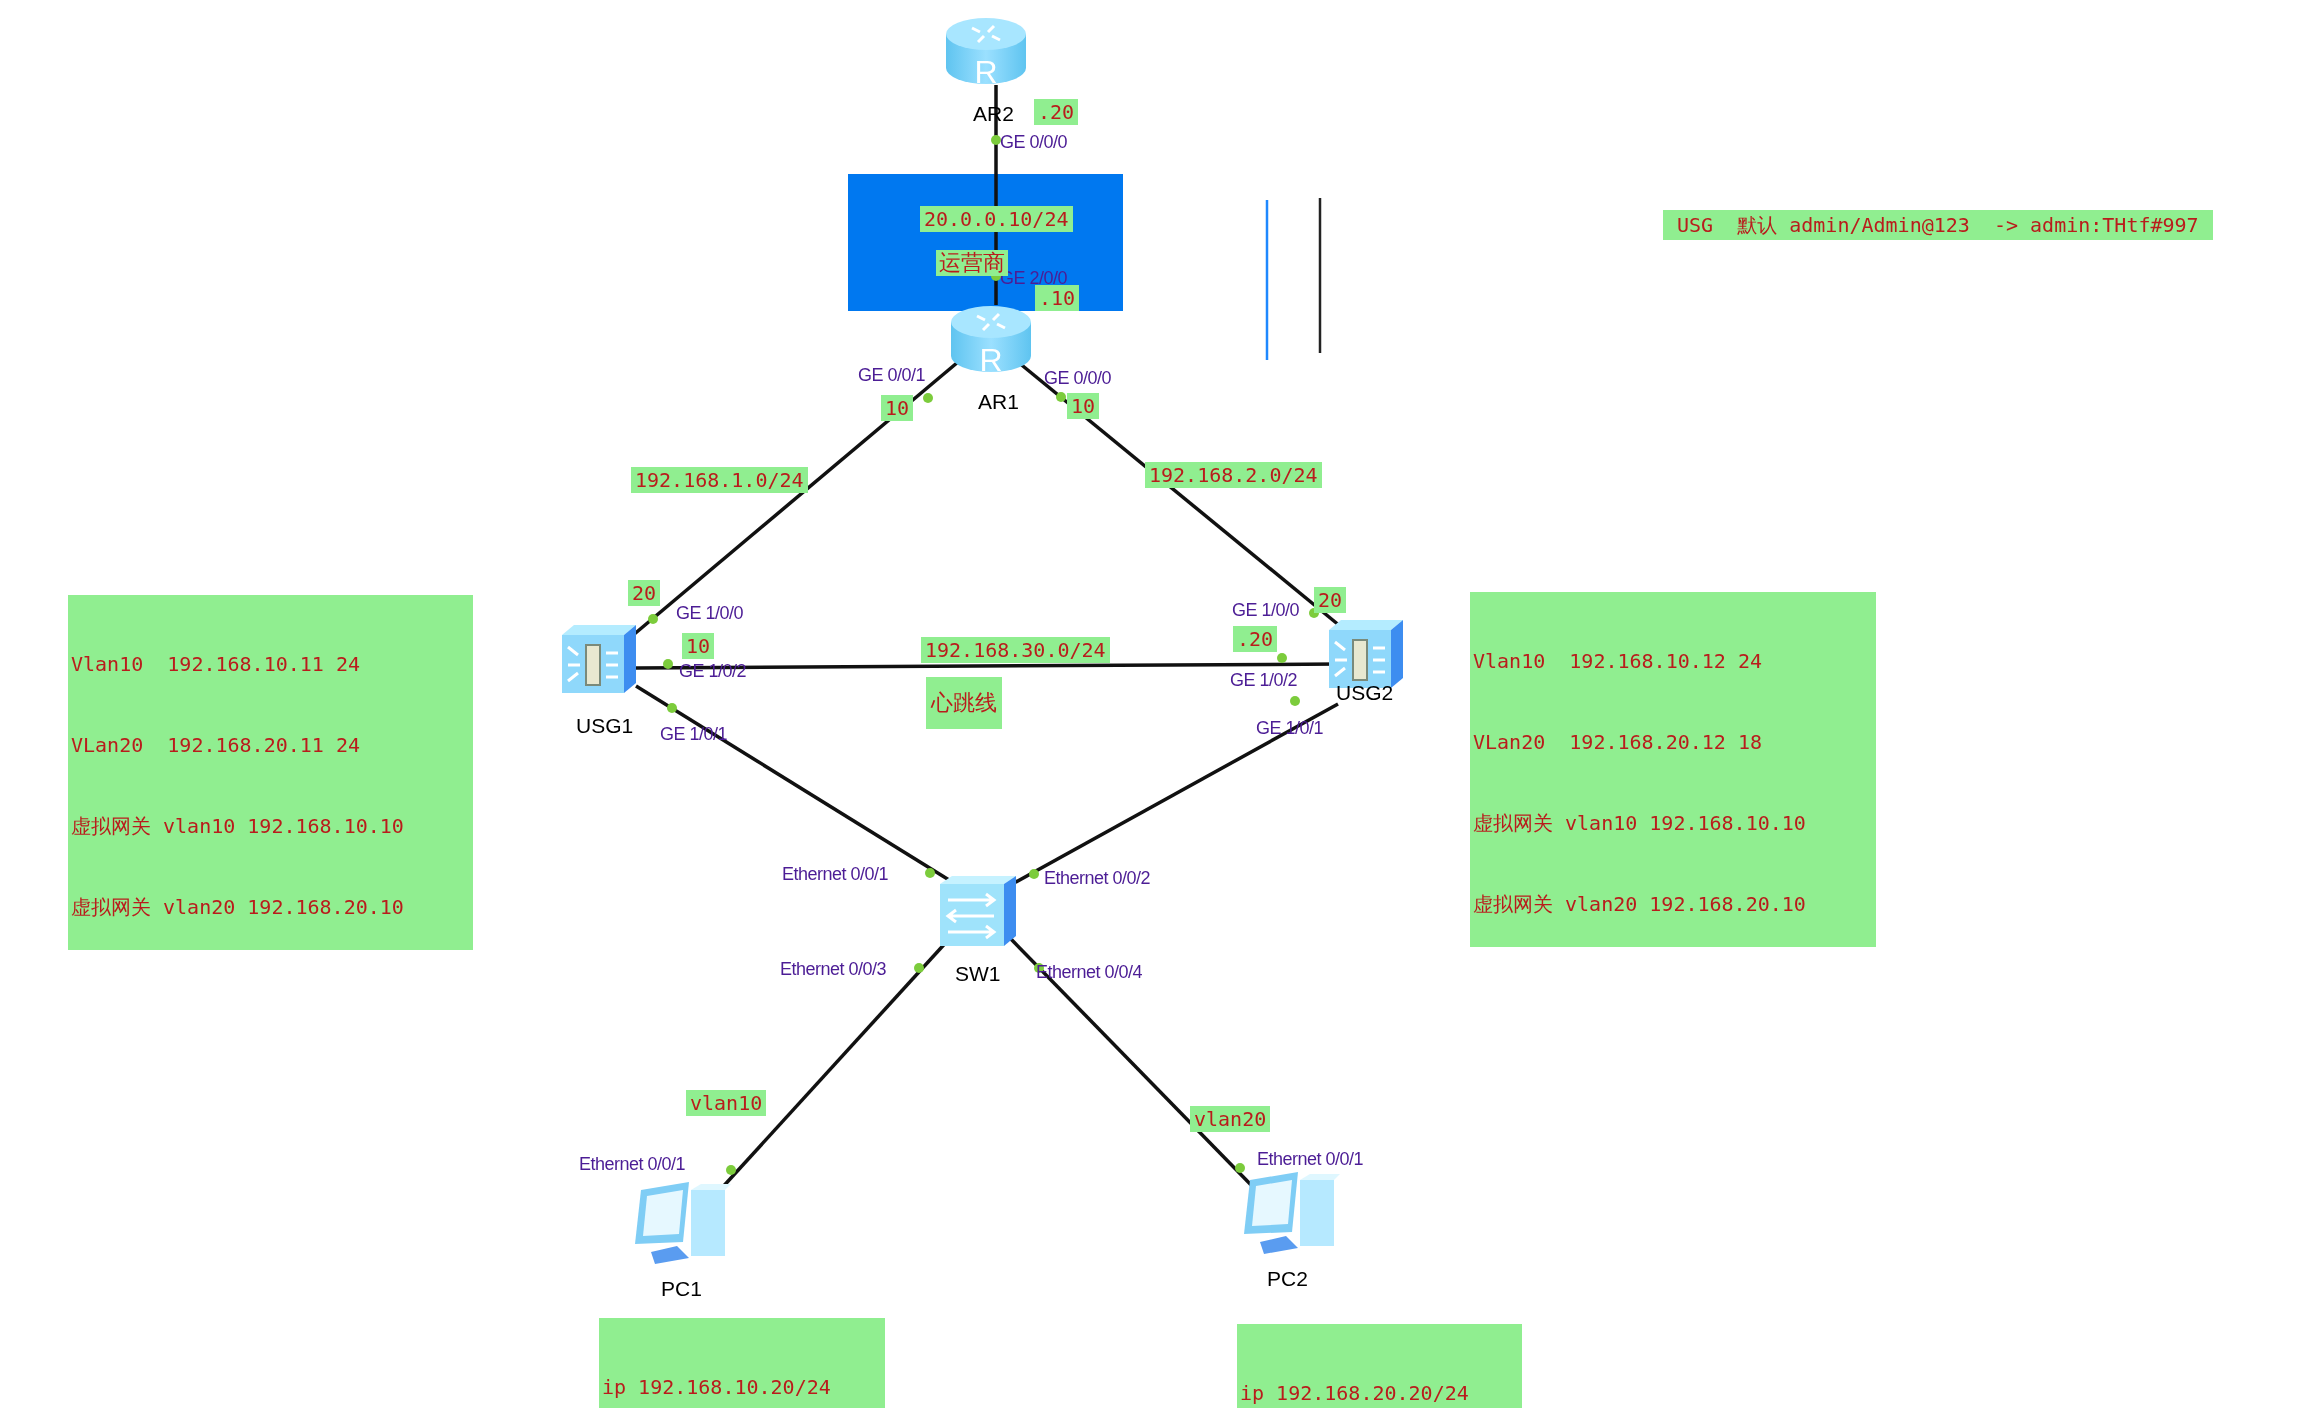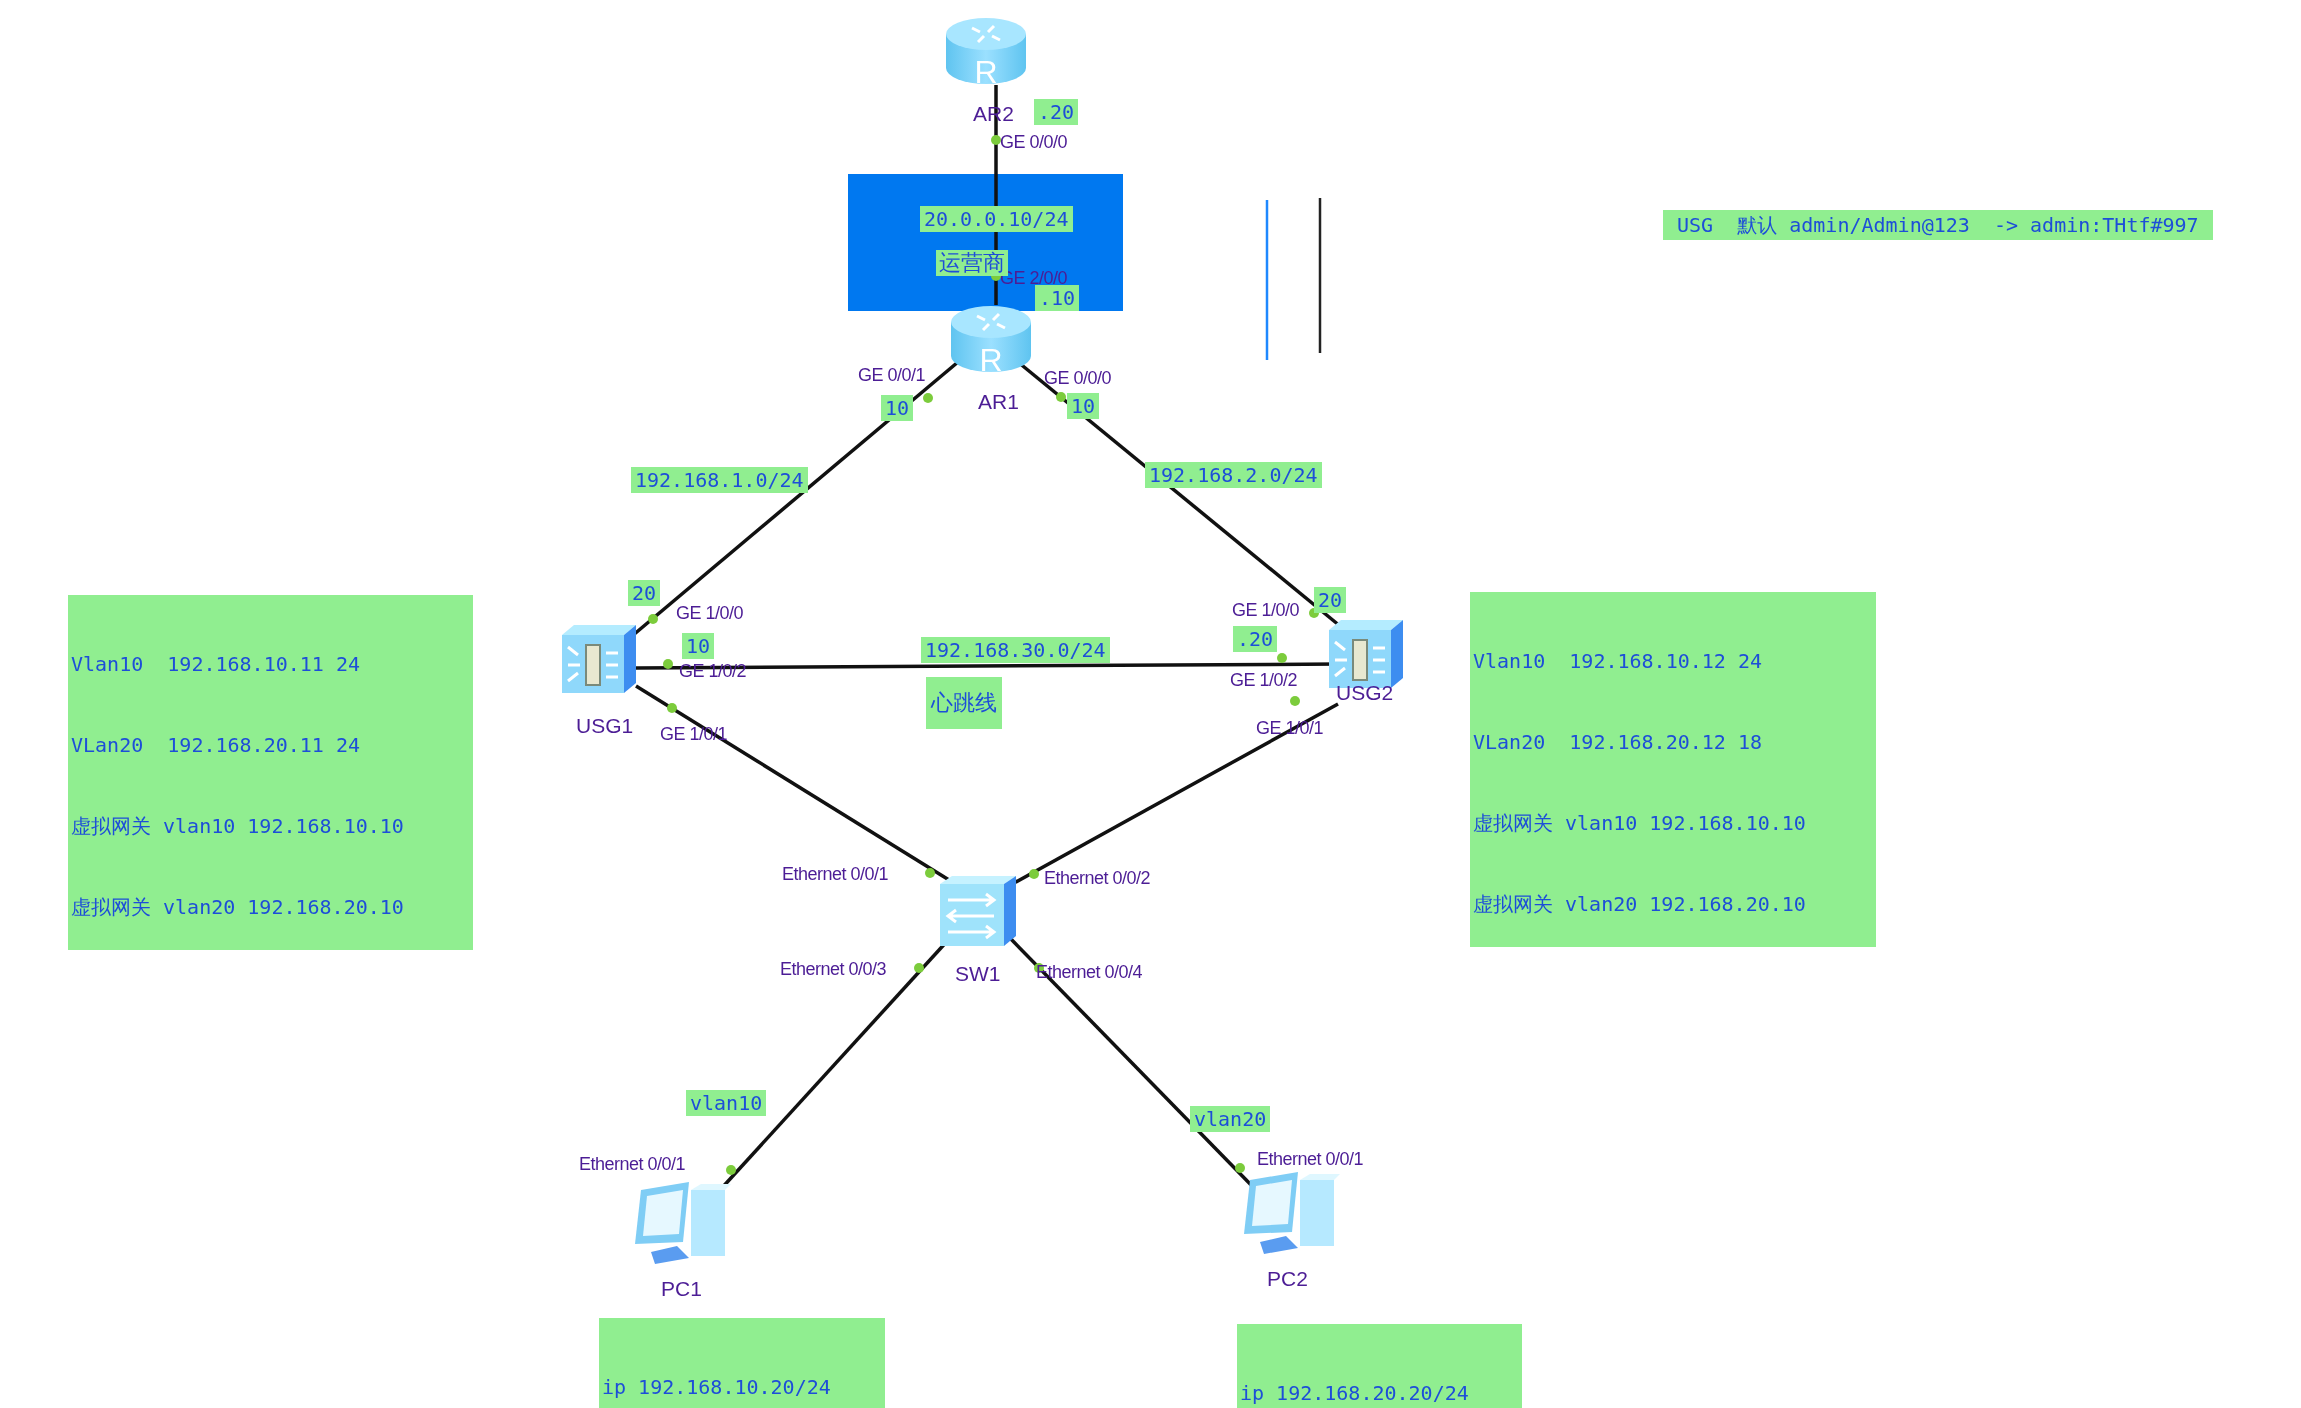--- a/index.html
+++ b/index.html
@@ -2,23 +2,23 @@
 <html><head>
 <meta charset="utf-8">
 <style>
   html, body { margin:0; padding:0; background:#ffffff; }
   body { width:2301px; height:1408px; position:relative; overflow:hidden;
          font-family:"Liberation Sans", sans-serif; }
   #canvas { position:absolute; left:0; top:0; }
   .lbl { position:absolute; font-family:"Liberation Sans", sans-serif; font-size:18px;
          color:#4c1d95; white-space:nowrap; letter-spacing:-0.5px; line-height:1; }
   .dev { position:absolute; font-family:"Liberation Sans", sans-serif; font-size:21px;
-         color:#4c1d95; white-space:nowrap; line-height:1; }
+         color:#000000; white-space:nowrap; line-height:1; }
   .note { position:absolute; background:#90ee90; font-family:"DejaVu Sans Mono","Liberation Mono", monospace;
-          font-size:20px; color:#1d4ed8; white-space:pre; line-height:1; padding:3px 4px; }
+          font-size:20px; color:#b91c1c; white-space:pre; line-height:1; padding:3px 4px; }
   .multi { line-height:27px; padding:2px 3px; }
   .multi div { white-space:pre; }
   .isp-box { position:absolute; left:848px; top:174px; width:275px; height:137px; background:#0078f0; }
   .icon { position:absolute; }
 </style>
 </head>
 <body>
 
 <div class="isp-box"></div>
 

